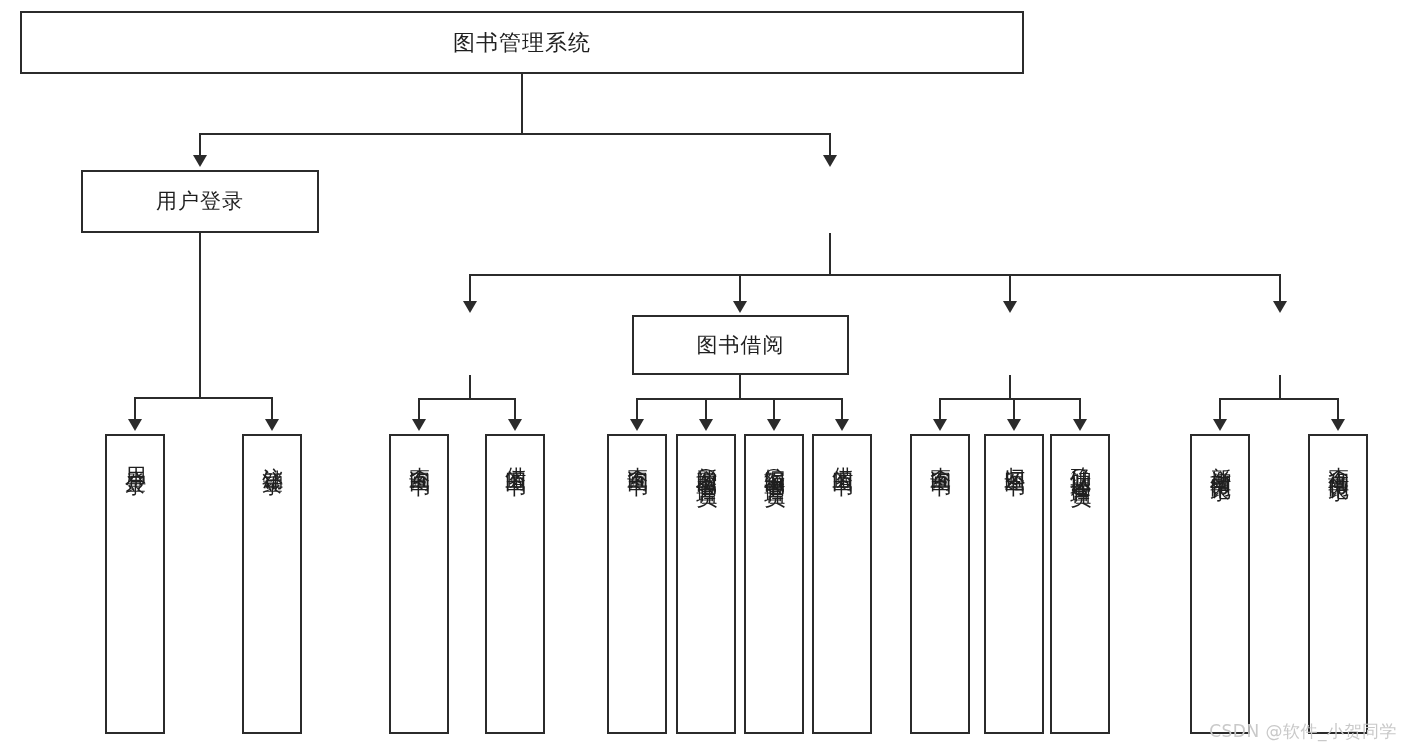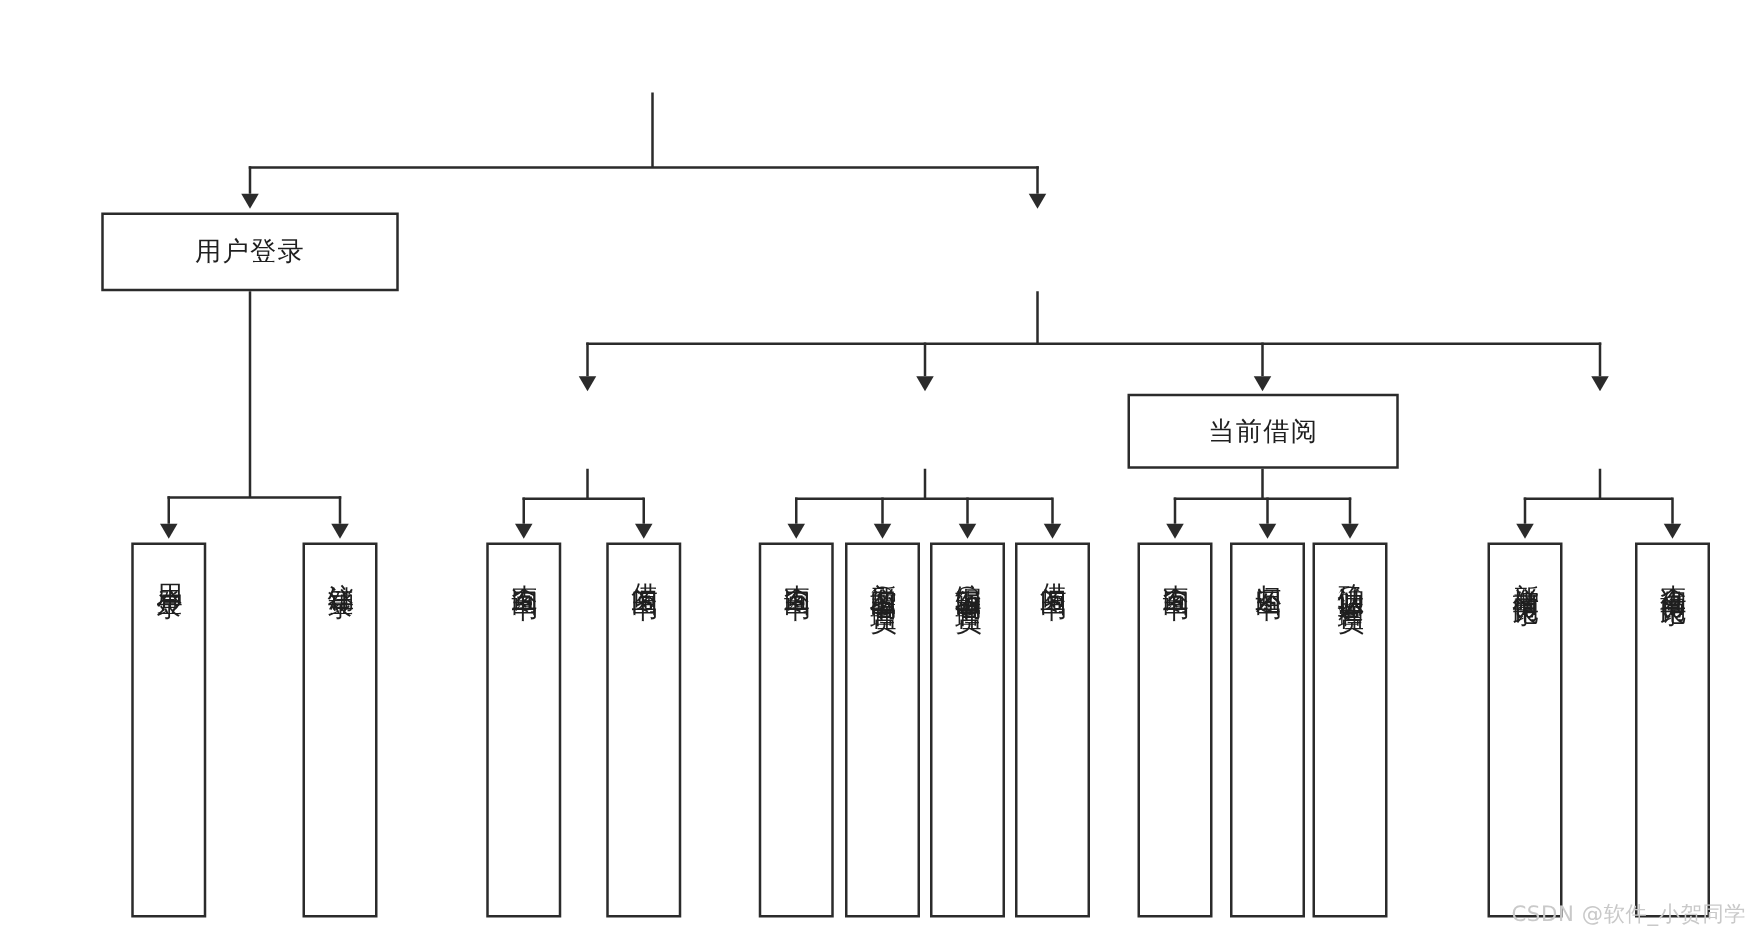--- a/index.html
+++ b/index.html
@@ -75,27 +75,30 @@
     letter-spacing:0.5px;
     white-space:nowrap;
     font-family:"DejaVu Sans","Liberation Sans",sans-serif;
   }
 </style>
 </head>
 <body>
 
 <div id="canvas">
 
+  <div class="node horiz root" style="left:20px;top:11px;width:1004px;height:63px;">
+    <span class="lbl">图书管理系统</span>
+  </div>
 
   <div class="node horiz" style="left:81px;top:170px;width:238px;height:63px;">
     <span class="lbl">用户登录</span>
   </div>
 
-  <div class="node horiz" style="left:902px;top:315px;width:217px;height:60px;">
-    <span class="lbl">当前借阅</span>
+  <div class="node horiz" style="left:632px;top:315px;width:217px;height:60px;">
+    <span class="lbl">图书借阅</span>
   </div>
 
   <div class="node vert" style="left:105px;top:434px;width:60px;height:300px;">
     <span class="lbl">用户登录</span>
   </div>
   <div class="node vert" style="left:242px;top:434px;width:60px;height:300px;">
     <span class="lbl">注销登录</span>
   </div>
 
   <div class="node vert" style="left:389px;top:434px;width:60px;height:300px;">

